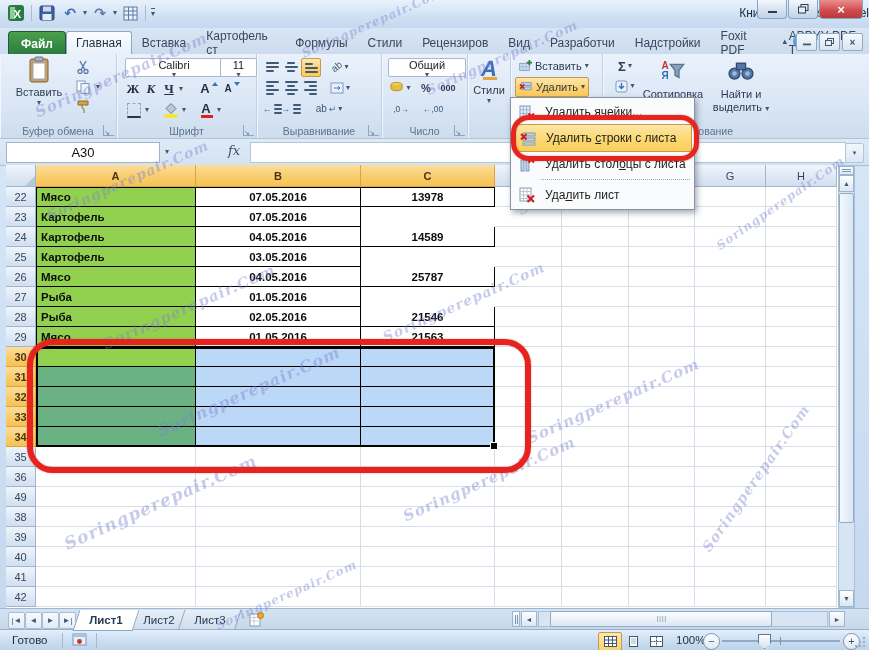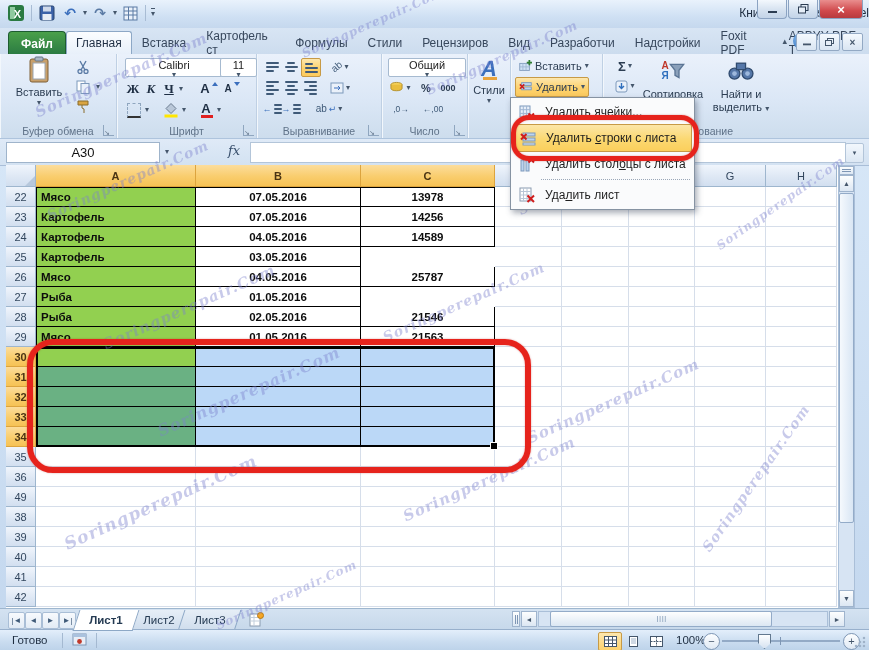--- a/index.html
+++ b/index.html
@@ -486,21 +486,20 @@
       <div class="gc dcell ctr top" style="left: 190px; top: 22px; width: 165px; height: 20px;">07.05.2016</div>
       <div class="gc dcell ctr top" style="left: 355px; top: 22px; width: 134px; height: 20px;">13978</div>
       <div class="gc gc plain" style="left: 489px; top: 22px; width: 67px; height: 20px;"></div>
       <div class="gc gc plain" style="left: 556px; top: 22px; width: 67px; height: 20px;"></div>
       <div class="gc gc plain" style="left: 623px; top: 22px; width: 66px; height: 20px;"></div>
       <div class="gc gc plain" style="left: 689px; top: 22px; width: 71px; height: 20px;"></div>
       <div class="gc gc plain" style="left: 760px; top: 22px; width: 71px; height: 20px;"></div>
       <div class="gc ghdr ctr" style="left: 0px; top: 42px; width: 30px; height: 20px;">23</div>
       <div class="gc dcell first lft" style="left: 30px; top: 42px; width: 160px; height: 20px; background: rgb(146, 208, 80);">Картофель</div>
       <div class="gc dcell ctr" style="left: 190px; top: 42px; width: 165px; height: 20px;">07.05.2016</div>
-      <div class="gc dcell ctr" style="left: 355px; top: 42px; width: 134px; height: 20px;">14256</div>
       <div class="gc gc plain" style="left: 489px; top: 42px; width: 67px; height: 20px;"></div>
       <div class="gc gc plain" style="left: 556px; top: 42px; width: 67px; height: 20px;"></div>
       <div class="gc gc plain" style="left: 623px; top: 42px; width: 66px; height: 20px;"></div>
       <div class="gc gc plain" style="left: 689px; top: 42px; width: 71px; height: 20px;"></div>
       <div class="gc gc plain" style="left: 760px; top: 42px; width: 71px; height: 20px;"></div>
       <div class="gc ghdr ctr" style="left: 0px; top: 62px; width: 30px; height: 20px;">24</div>
       <div class="gc dcell first lft" style="left: 30px; top: 62px; width: 160px; height: 20px; background: rgb(146, 208, 80);">Картофель</div>
       <div class="gc dcell ctr" style="left: 190px; top: 62px; width: 165px; height: 20px;">04.05.2016</div>
       <div class="gc dcell ctr" style="left: 355px; top: 62px; width: 134px; height: 20px;">14589</div>
       <div class="gc gc plain" style="left: 489px; top: 62px; width: 67px; height: 20px;"></div>

